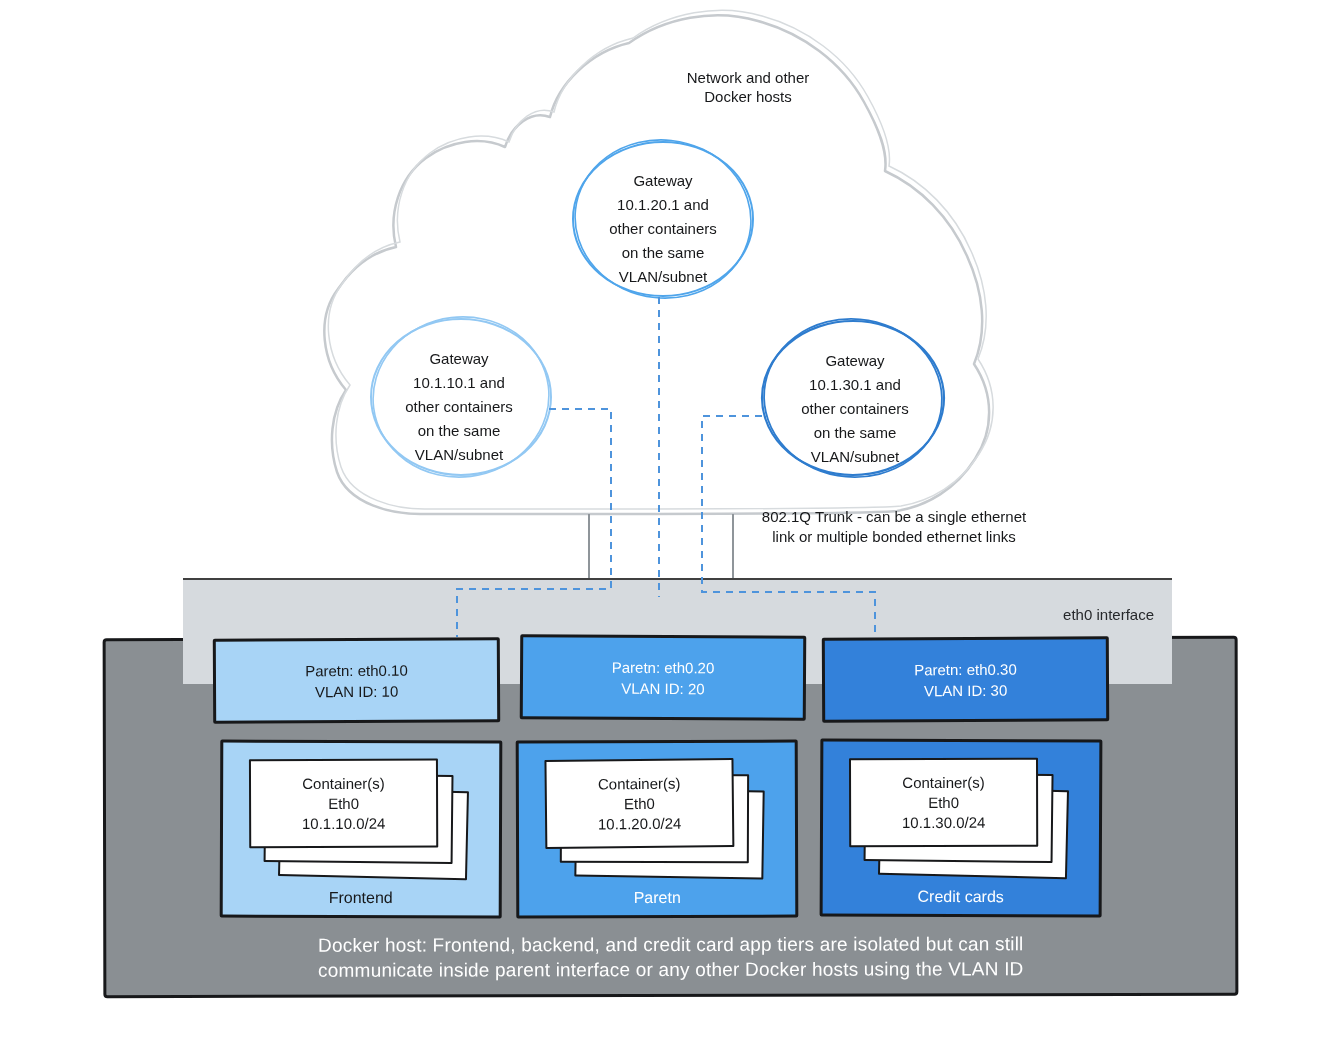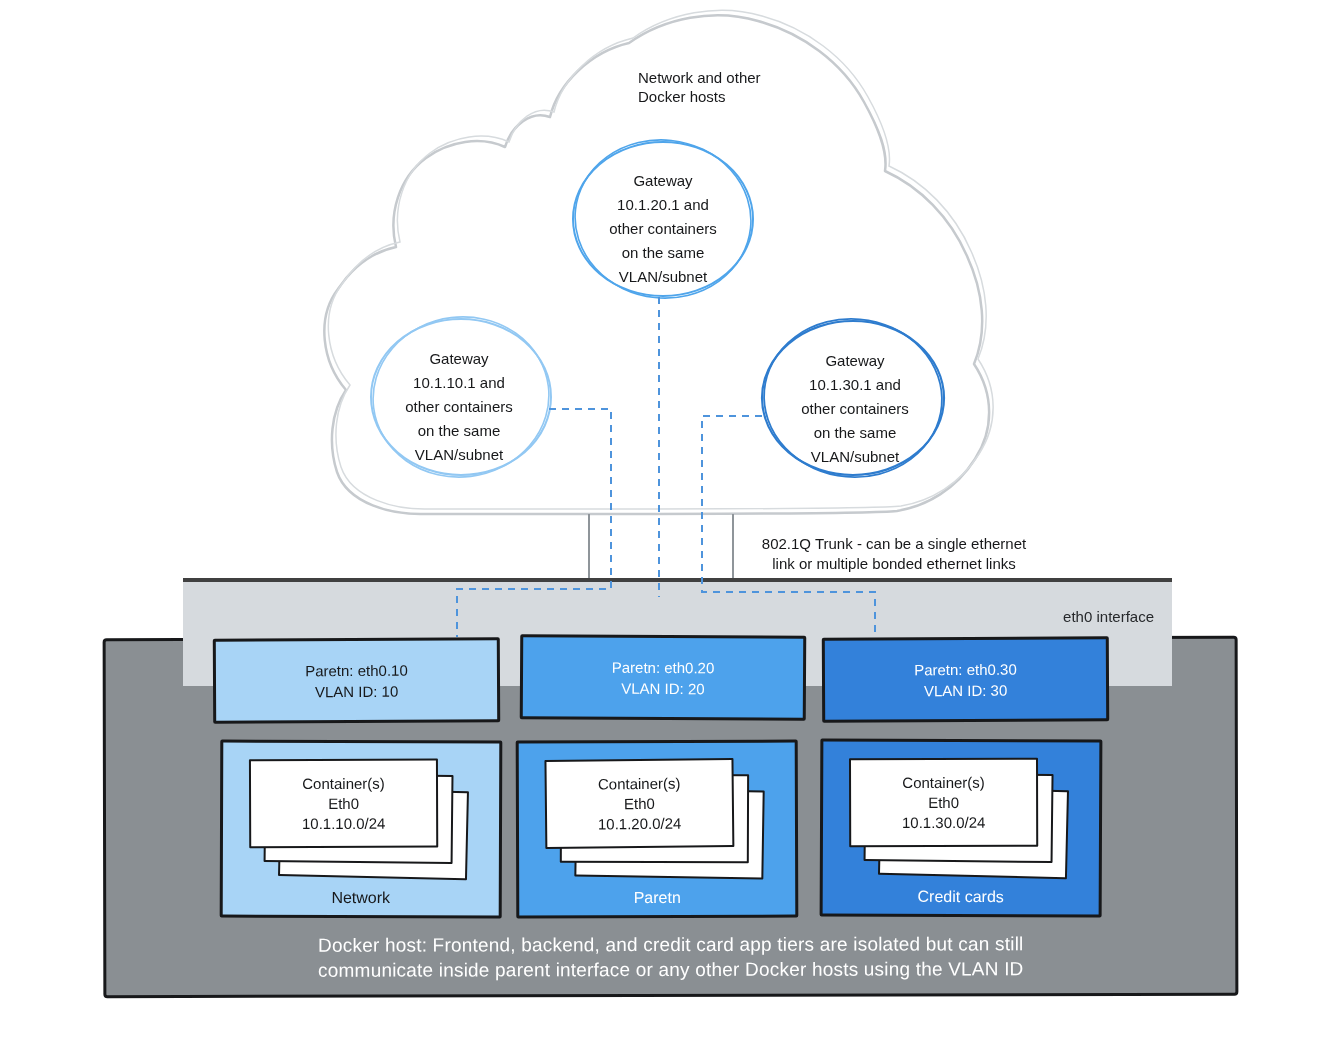--- a/index.html
+++ b/index.html
@@ -12,42 +12,42 @@
     background:#8A8F93;border:3px solid #17181a;border-radius:4px;
     transform:rotate(-0.12deg);z-index:1;
   }
   .host-caption{
     position:absolute;left:0;right:0;bottom:12px;text-align:center;
     color:#ffffff;font-size:19px;line-height:25px;white-space:pre-line;
     letter-spacing:0.2px;
   }
   .eth0-bar{
     position:absolute;left:183px;top:578px;width:989px;height:104px;
-    background:#D6DADE;border-top:4px solid #404040;z-index:2;
+    background:#D6DADE;border-top:2px solid #404040;z-index:2;
   }
   .eth0-label{
     position:absolute;right:18px;top:26px;font-size:15px;color:#26282b;
   }
   svg.overlay{position:absolute;left:0;top:0;z-index:3;pointer-events:none;}
 
   
   .cloud-title{
-    position:absolute;left:638px;top:68px;width:220px;
+    position:absolute;left:638px;top:68px;width:220px;text-align:center;
     font-size:15px;line-height:19px;white-space:pre-line;z-index:4;
   }
   .gw-text{
     position:absolute;width:180px;text-align:center;font-size:15px;
     line-height:24px;white-space:pre-line;z-index:4;
   }
   .gw-vlan10{left:369px;top:347px;}
   .gw-vlan20{left:573px;top:169px;}
   .gw-vlan30{left:765px;top:349px;}
 
   .trunk-label{
-    position:absolute;left:704px;top:534px;width:380px;text-align:center;
+    position:absolute;left:704px;top:507px;width:380px;text-align:center;
     font-size:15px;line-height:20px;white-space:pre-line;z-index:4;
   }
 
   
   .vlan-box{
     position:absolute;height:79px;border:3px solid #17181a;border-radius:2px;
     display:flex;flex-direction:column;justify-content:center;text-align:center;
     font-size:15px;line-height:21px;z-index:4;
   }
   .vlan-box-10{left:213px;top:638px;width:281px;background:#A8D4F6;color:#17181a;transform:rotate(-0.3deg);}
@@ -185,21 +185,21 @@
     <div>Paretn: eth0.30</div>
     <div>VLAN ID: 30</div>
   </div>
 
   <div class="tier-box tier-frontend">
     <div class="card card-3"></div>
     <div class="card card-2"></div>
     <div class="card card-1">Container(s)
 Eth0
 10.1.10.0/24</div>
-    <div class="tier-label">Network</div>
+    <div class="tier-label">Frontend</div>
   </div>
 
   <div class="tier-box tier-backend">
     <div class="card card-3"></div>
     <div class="card card-2"></div>
     <div class="card card-1">Container(s)
 Eth0
 10.1.20.0/24</div>
     <div class="tier-label">Paretn</div>
   </div>

